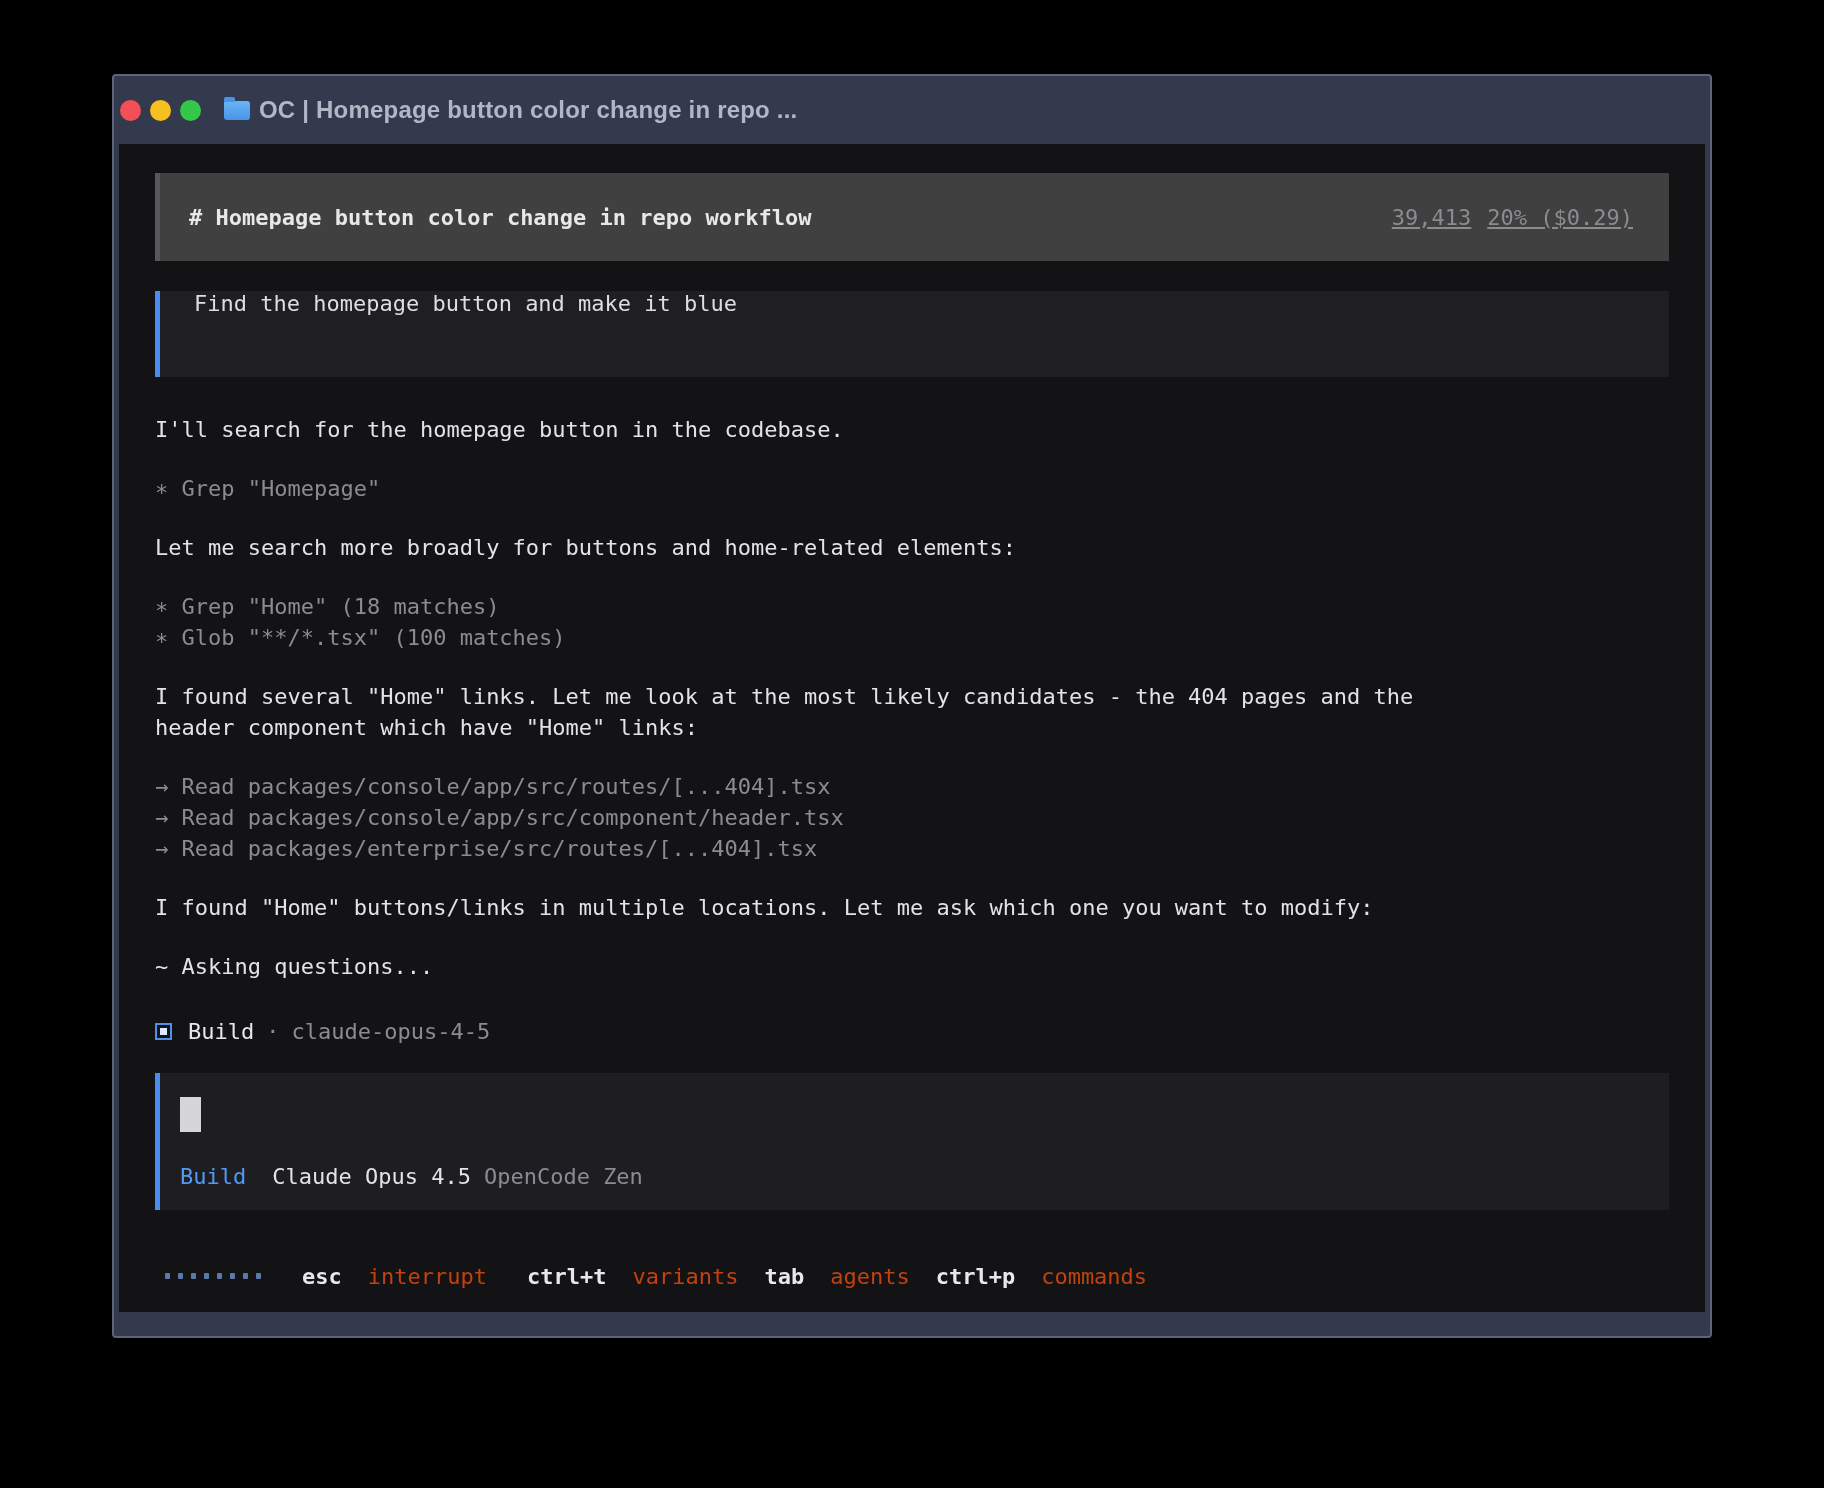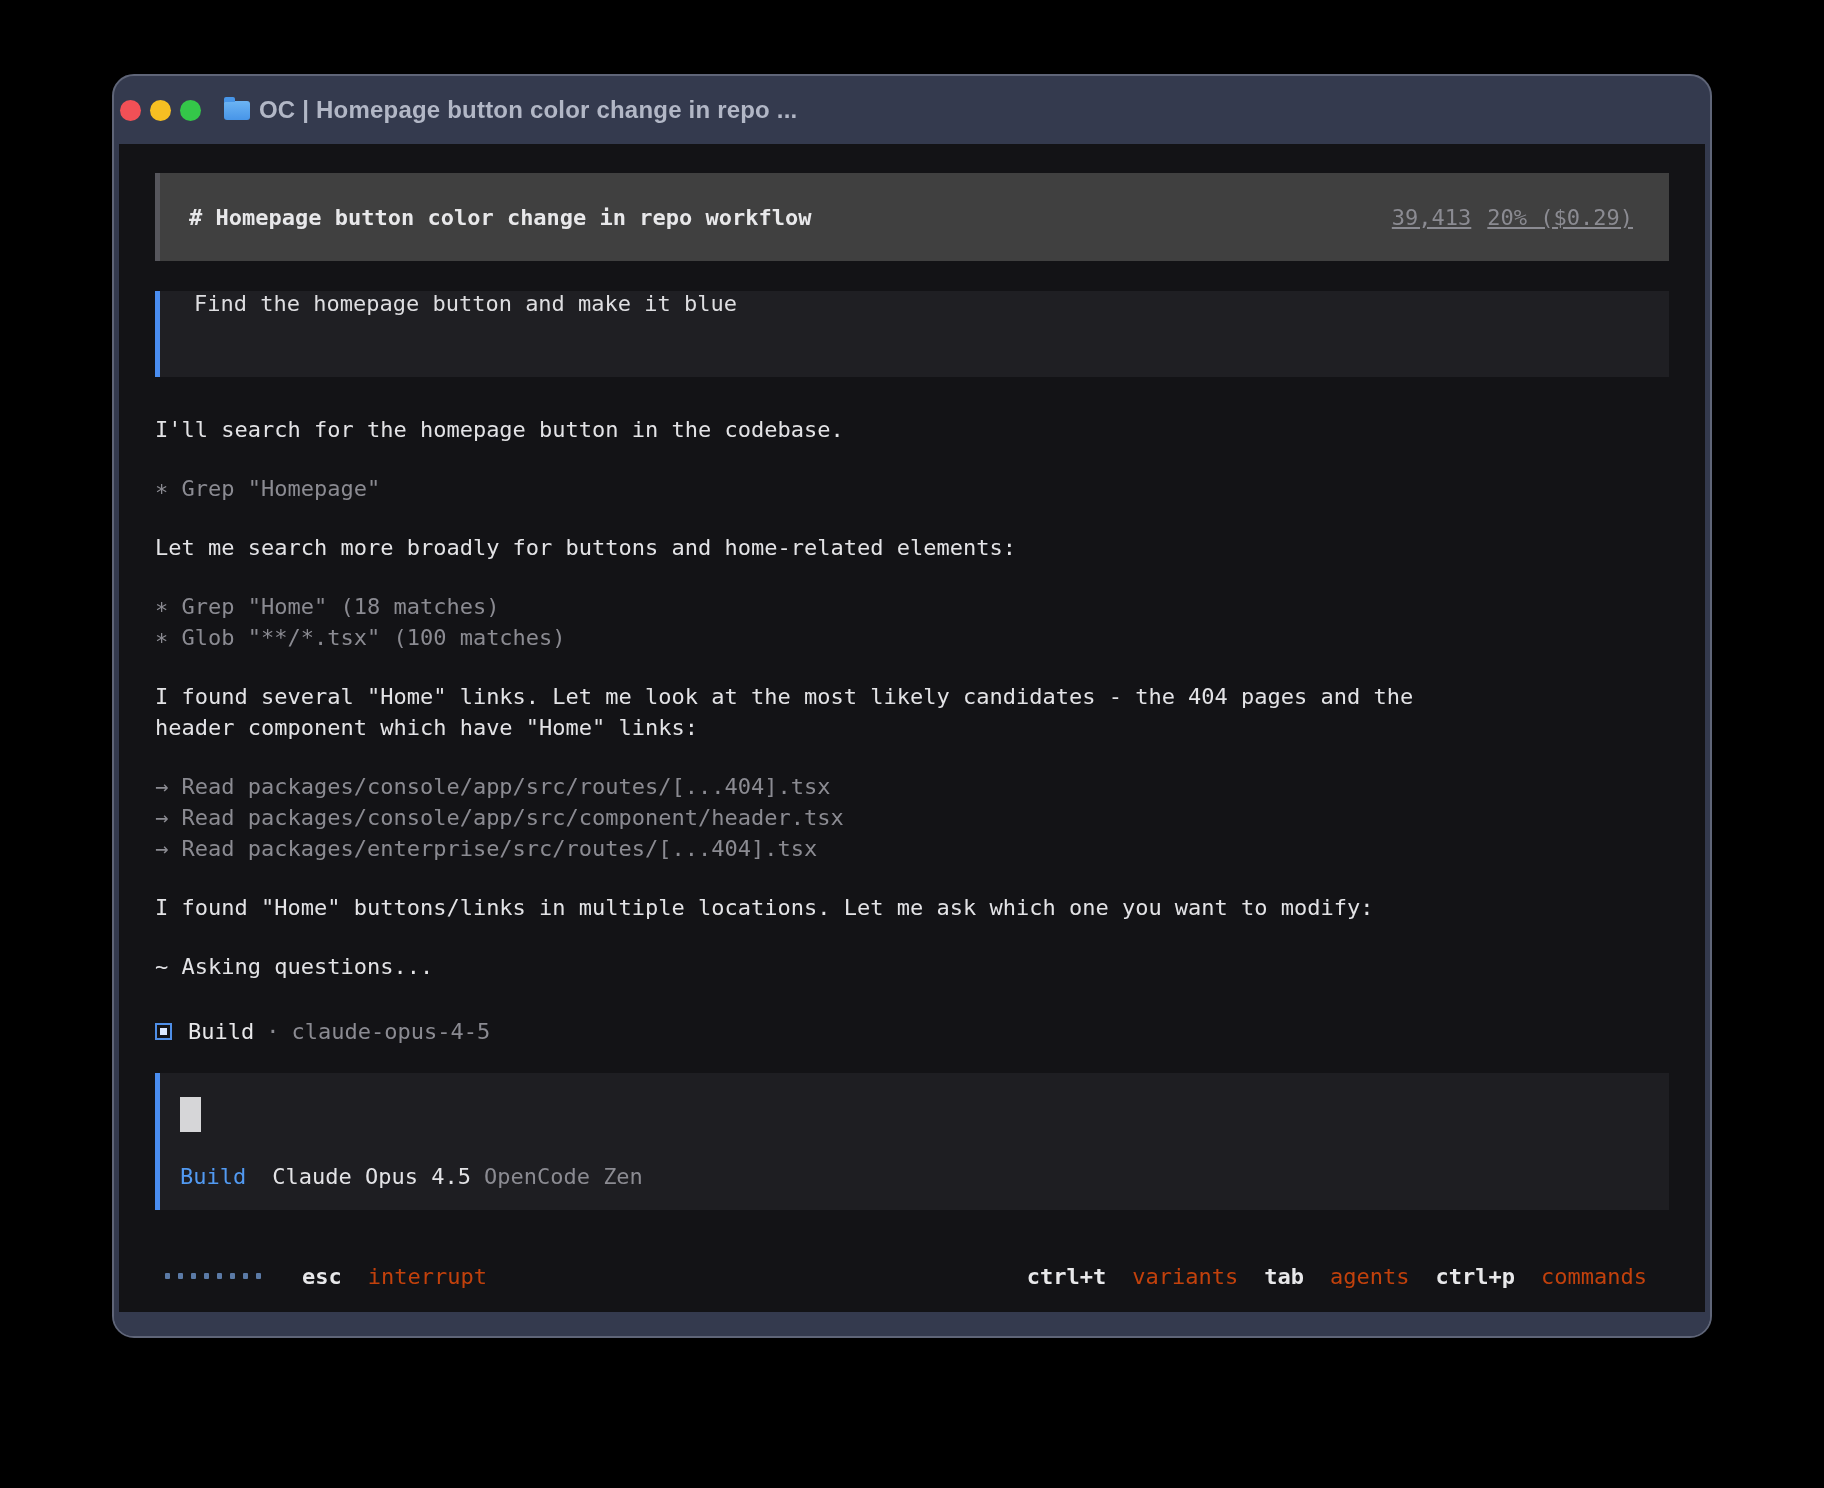--- a/index.html
+++ b/index.html
@@ -5,21 +5,21 @@
   * { margin: 0; padding: 0; box-sizing: border-box; }
   html, body { width: 1824px; height: 1488px; background: #000; overflow: hidden; }
   body { font-family: "DejaVu Sans Mono", monospace; }
 
   
   .window {
     position: absolute; left: 112px; top: 74px;
     width: 1600px; height: 1264px;
     background: #343a4e;
     border: 2px solid #5f6578;
-    border-radius: 22px;
+    border-radius: 4px;
     display: flex; flex-direction: column;
     overflow: hidden;
     box-shadow: 0 18px 60px rgba(0,0,0,0.8);
   }
   .titlebar {
     height: 68px; flex: 0 0 auto;
     display: flex; align-items: center;
     padding-left: 6px;
   }
   .traffic-lights { display: flex; align-items: center; }
@@ -96,21 +96,21 @@
     padding: 24px 20px 18px 20px;
   }
   .cursor { width: 21px; height: 35px; background: #d6d6d8; }
   .input-meta { margin-top: 29px; display: flex; line-height: 31px; white-space: pre; }
   .input-agent { color: #529af2; }
   .input-model { color: #e3e3e6; margin-left: 26px; }
   .input-provider { color: #8b8b92; margin-left: 13px; }
 
   .footer {
     margin-top: auto; flex: 0 0 auto;
-    height: 72px; display: flex; align-items: center; justify-content: space-between;
+    height: 72px; display: flex; align-items: center; 
     padding: 0 22px 0 10px;
     gap: 40px;
   }
   .footer-left { display: flex; align-items: center; }
   .spinner { display: flex; align-items: center; margin-right: 33px; }
   .spinner i { display: block; width: 5px; height: 6px; background: #5b7aa6; margin-right: 8px; border-radius: 1px; }
   .hint { display: flex; align-items: center; white-space: pre; }
   .hint .key { color: #e8e8ea; font-weight: bold; }
   .hint .label { color: #c2410c; margin-left: 26px; }
   .footer-right { display: flex; align-items: center; gap: 26px; }

